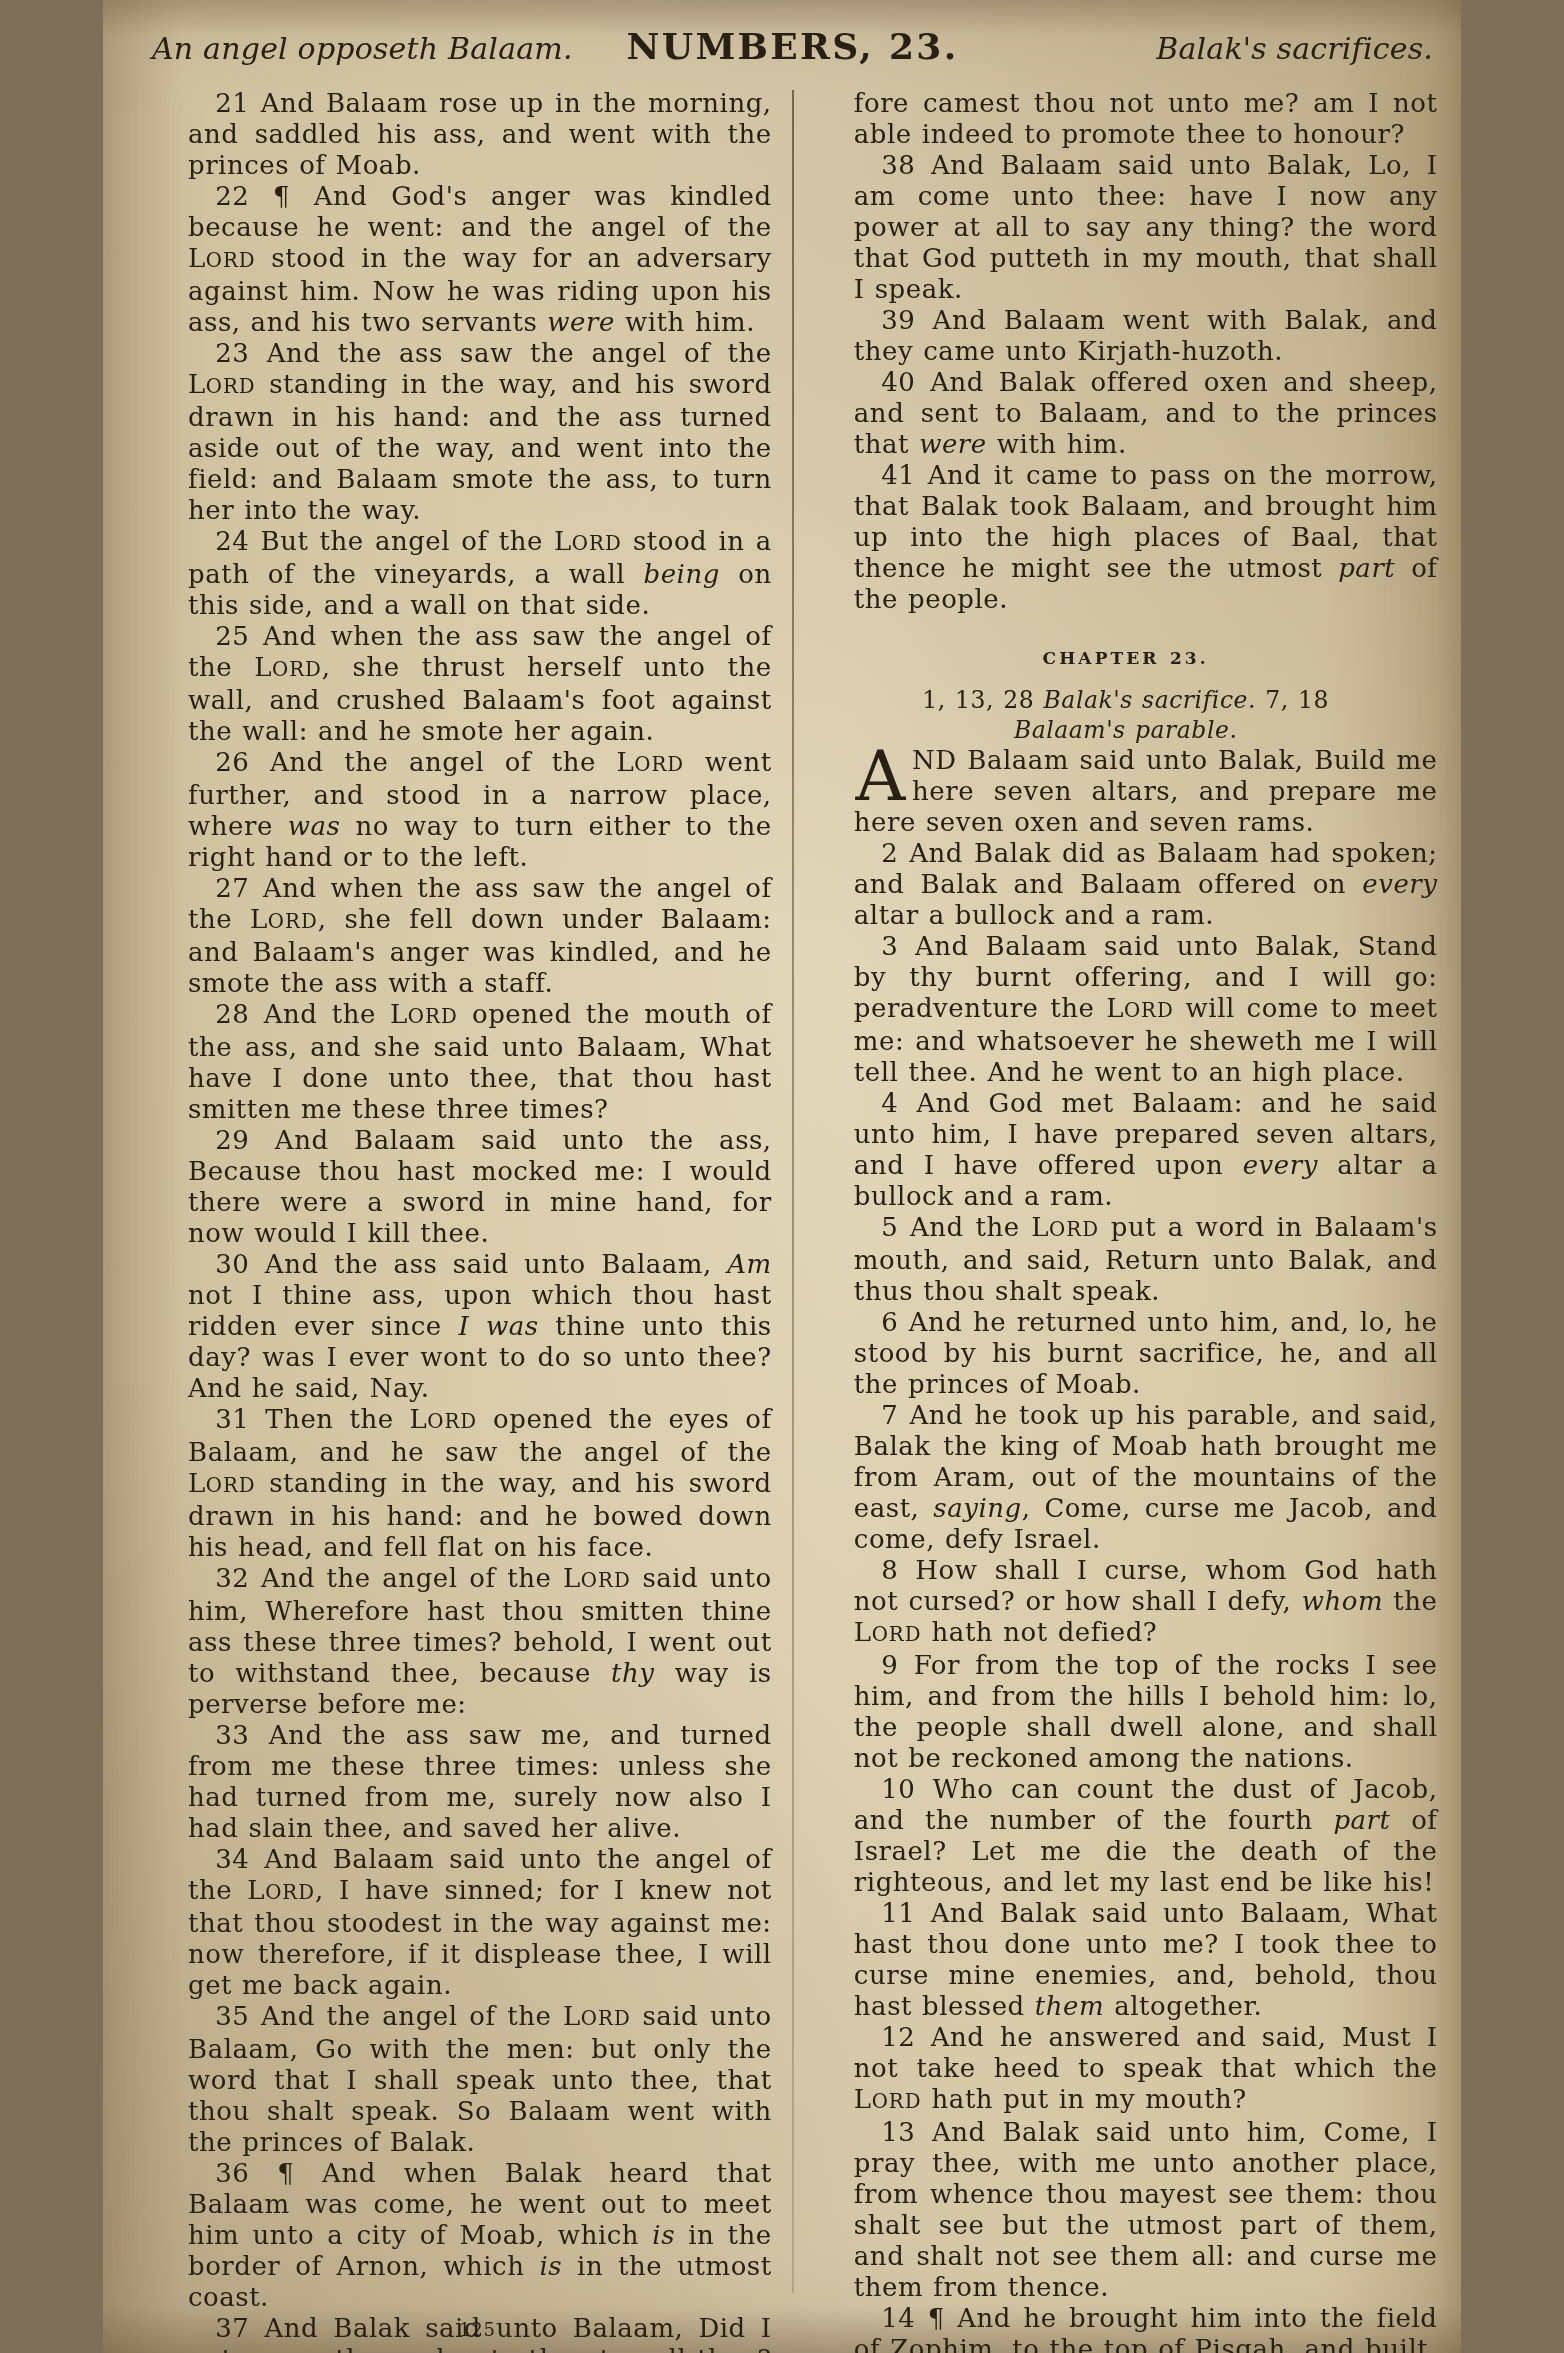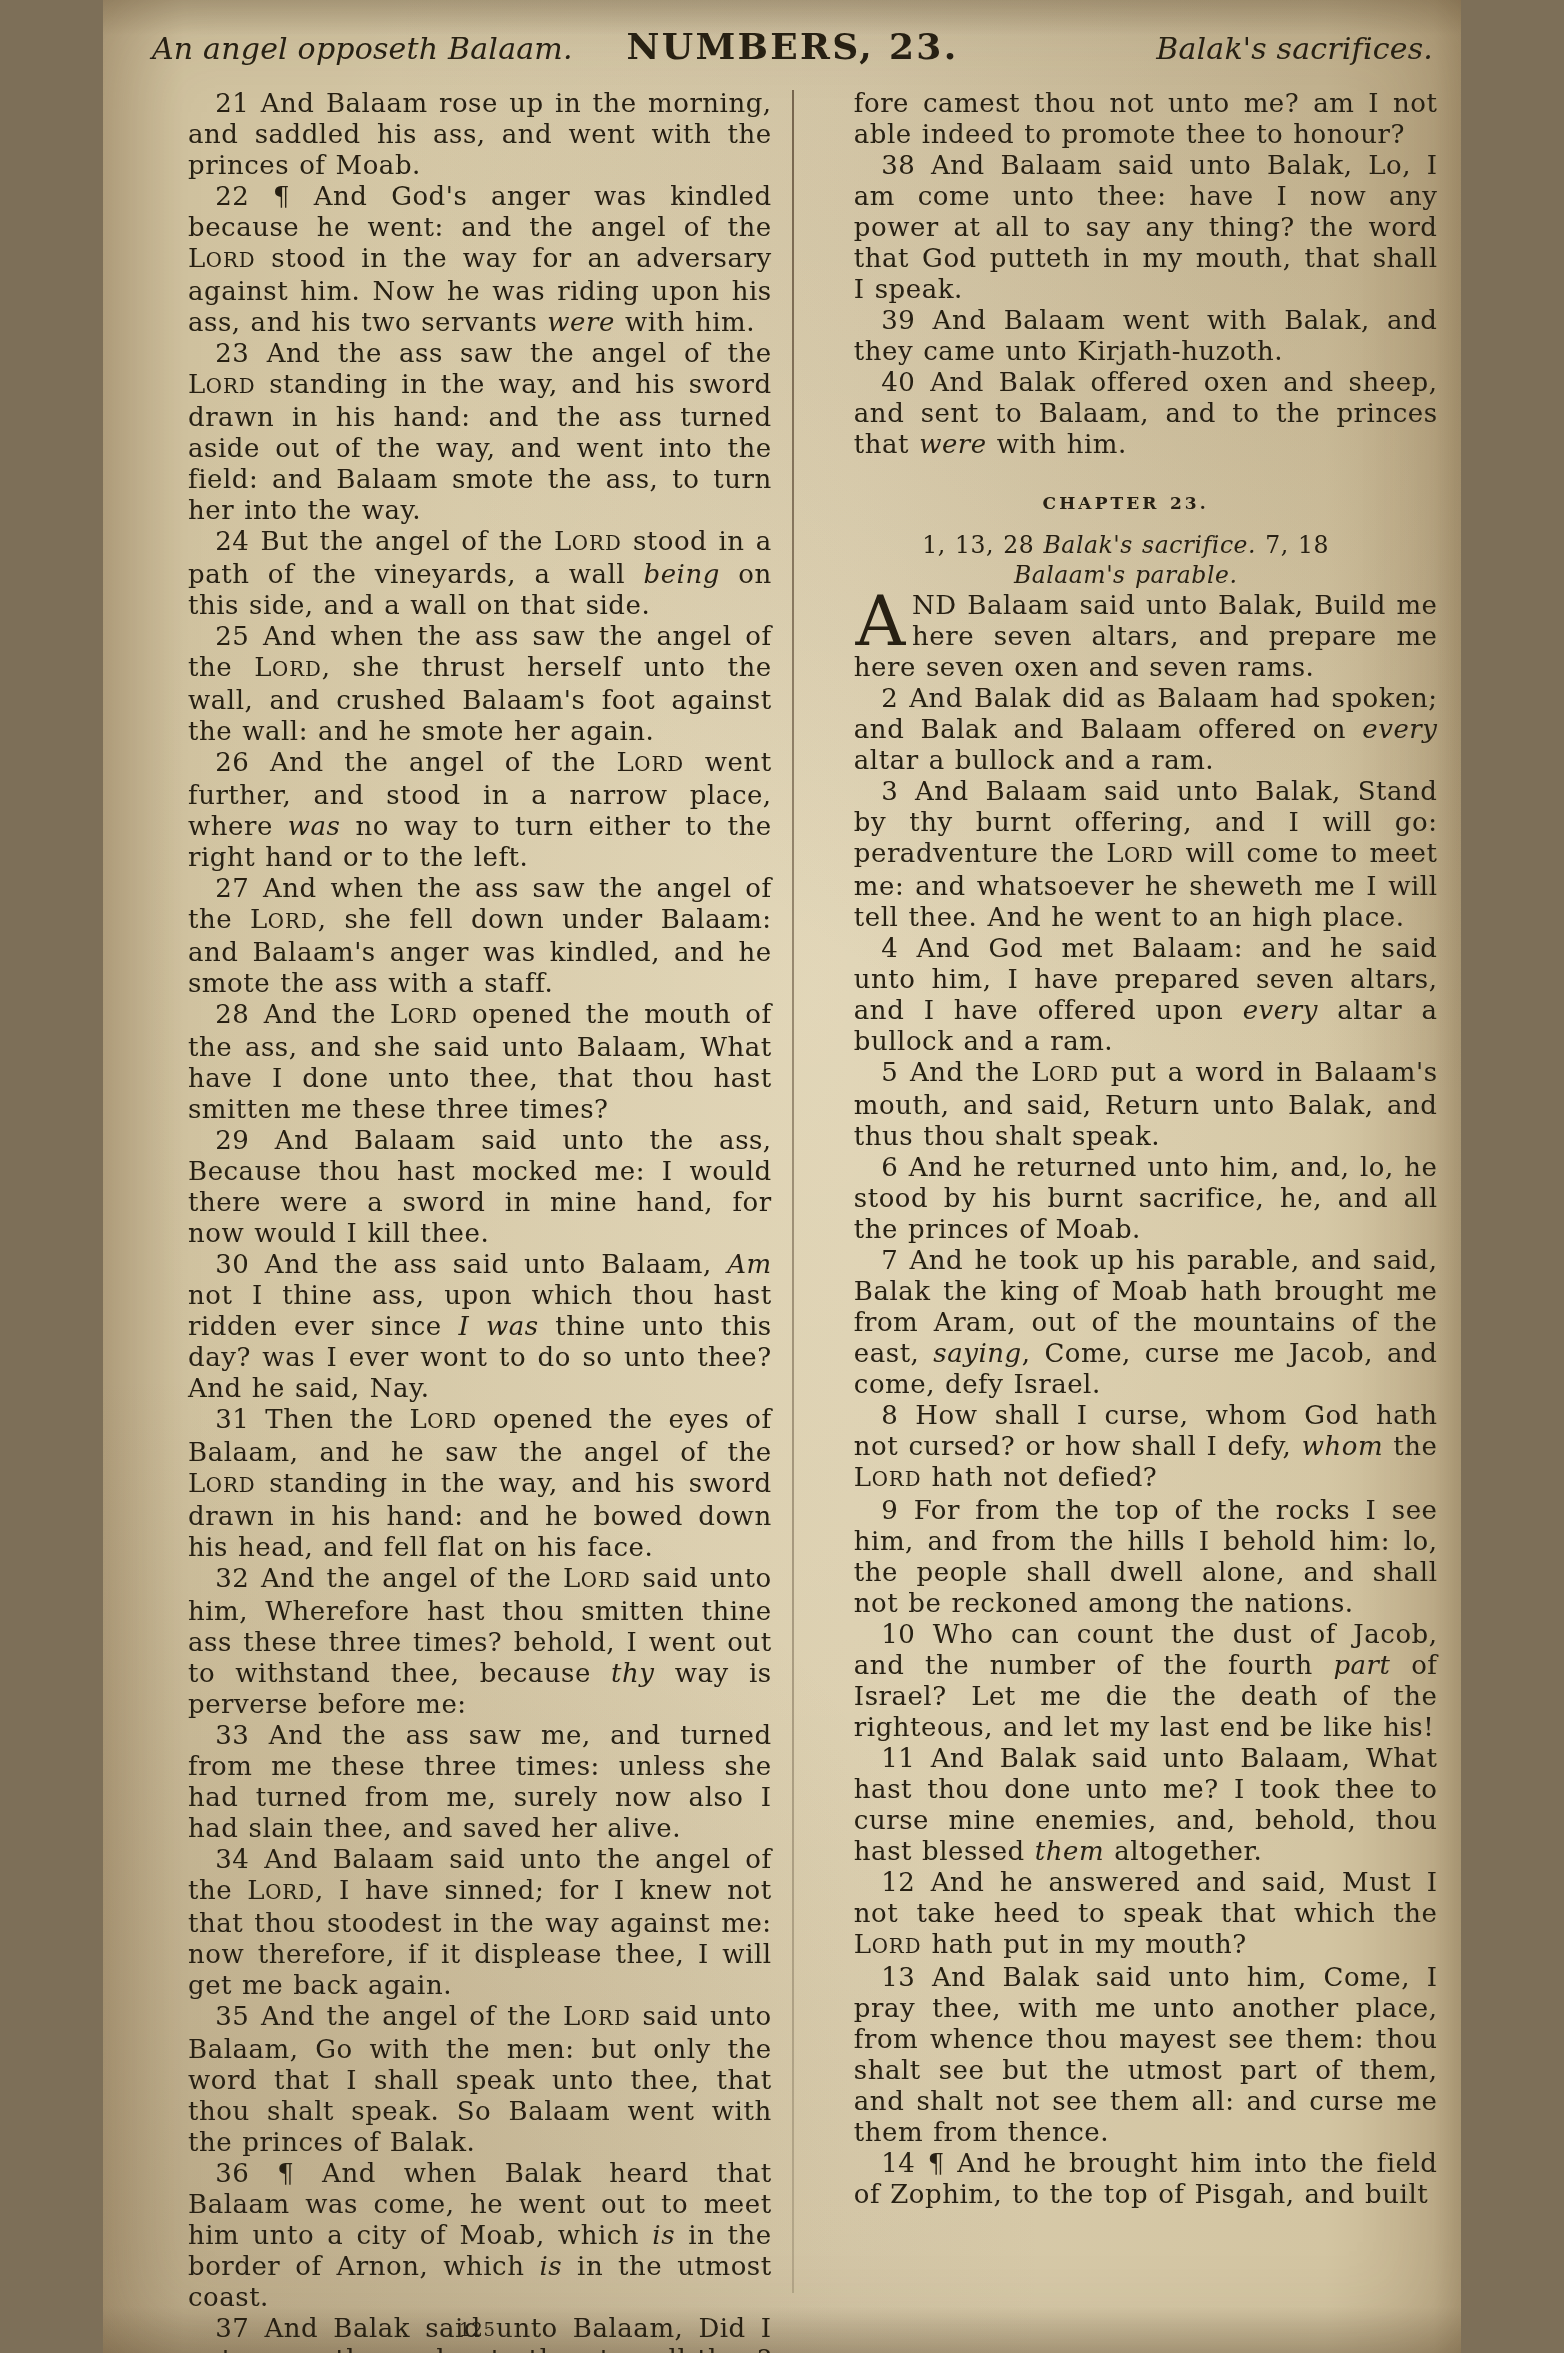--- a/index.html
+++ b/index.html
@@ -105,20 +105,21 @@
         <p class="verse"><span class="vnum">35</span> And the angel of the <span class="sc">L<span class="sc-sm">ord</span></span> said unto Balaam, Go with the men: but only the word that I shall speak unto thee, that thou shalt speak. So Balaam went with the princes of Balak.</p>
         <p class="verse"><span class="vnum">36</span> ¶ And when Balak heard that Balaam was come, he went out to meet him unto a city of Moab, which <i>is</i> in the border of Arnon, which <i>is</i> in the utmost coast.</p>
         <p class="verse"><span class="vnum">37</span> And Balak said unto Balaam, Did I not earnestly send unto thee to call thee? where-</p>
       </div>
     <div class="divider"></div>
     <div class="col" id="col-right">
         <p class="verse continuation">fore camest thou not unto me? am I not able indeed to promote thee to honour?</p>
         <p class="verse"><span class="vnum">38</span> And Balaam said unto Balak, Lo, I am come unto thee: have I now any power at all to say any thing? the word that God putteth in my mouth, that shall I speak.</p>
         <p class="verse"><span class="vnum">39</span> And Balaam went with Balak, and they came unto Kirjath-huzoth.</p>
         <p class="verse"><span class="vnum">40</span> And Balak offered oxen and sheep, and sent to Balaam, and to the princes that <i>were</i> with him.</p>
+        <p class="verse"><span class="vnum">41</span> And it came to pass on the morrow, that Balak took Balaam, and brought him up into the high places of Baal, that thence he might see the utmost <i>part</i> of the people.</p>
         <h2 class="chapter-heading">CHAPTER 23.</h2>
         <p class="chapter-summary">1, 13, 28 <i>Balak's sacrifice.</i> 7, 18 <i>Balaam's parable.</i></p>
         <p class="verse has-dropcap"><span class="dropcap">A</span>ND Balaam said unto Balak, Build me here seven altars, and prepare me here seven oxen and seven rams.</p>
         <p class="verse"><span class="vnum">2</span> And Balak did as Balaam had spoken; and Balak and Balaam offered on <i>every</i> altar a bullock and a ram.</p>
         <p class="verse"><span class="vnum">3</span> And Balaam said unto Balak, Stand by thy burnt offering, and I will go: peradventure the <span class="sc">L<span class="sc-sm">ord</span></span> will come to meet me: and whatsoever he sheweth me I will tell thee. And he went to an high place.</p>
         <p class="verse"><span class="vnum">4</span> And God met Balaam: and he said unto him, I have prepared seven altars, and I have offered upon <i>every</i> altar a bullock and a ram.</p>
         <p class="verse"><span class="vnum">5</span> And the <span class="sc">L<span class="sc-sm">ord</span></span> put a word in Balaam's mouth, and said, Return unto Balak, and thus thou shalt speak.</p>
         <p class="verse"><span class="vnum">6</span> And he returned unto him, and, lo, he stood by his burnt sacrifice, he, and all the princes of Moab.</p>
         <p class="verse"><span class="vnum">7</span> And he took up his parable, and said, Balak the king of Moab hath brought me from Aram, out of the mountains of the east, <i>saying</i>, Come, curse me Jacob, and come, defy Israel.</p>
         <p class="verse"><span class="vnum">8</span> How shall I curse, whom God hath not cursed? or how shall I defy, <i>whom</i> the <span class="sc">L<span class="sc-sm">ord</span></span> hath not defied?</p>

